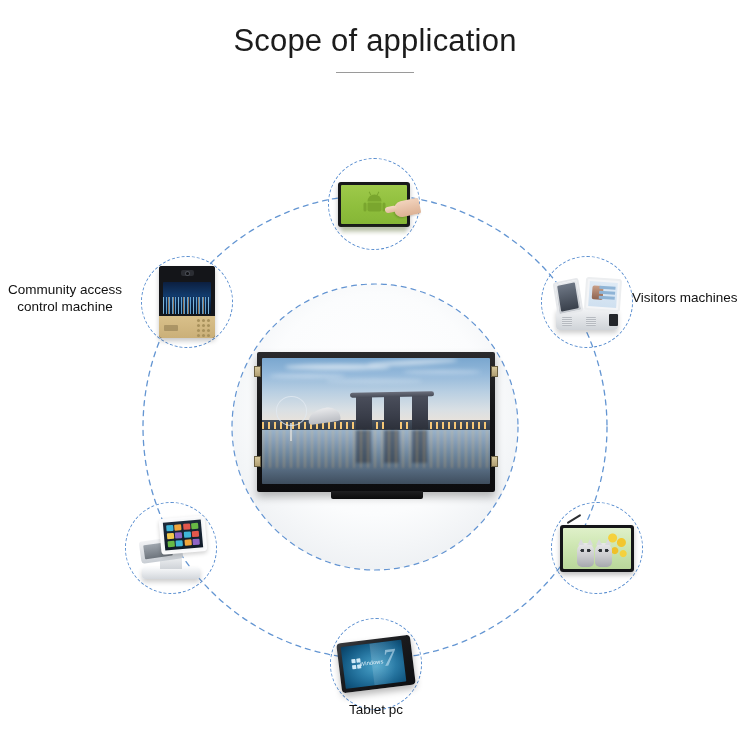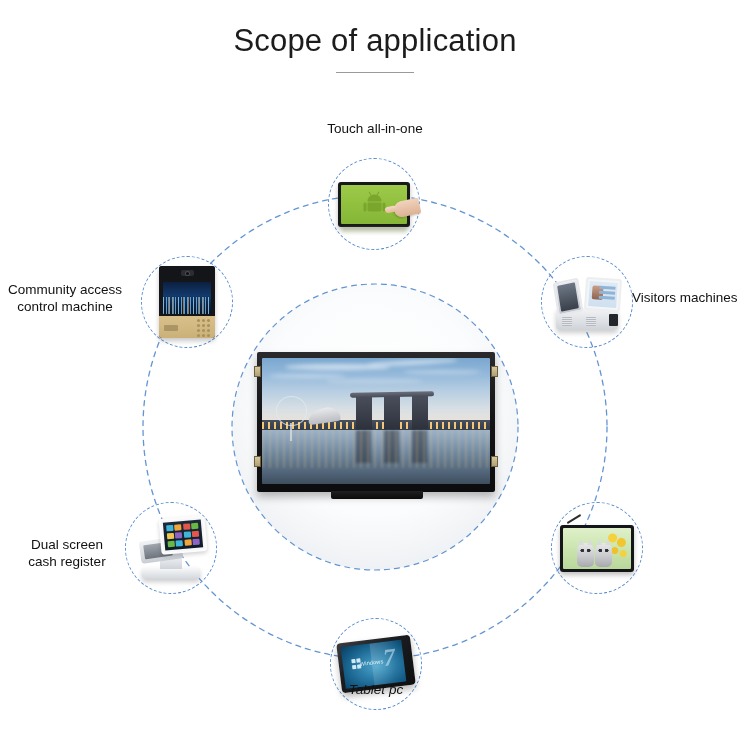--- a/index.html
+++ b/index.html
@@ -91,21 +91,21 @@
     line-height: 17px;
     color: #111;
     text-align: center;
     white-space: pre-line;
   }
   #label-touch     { left: 290px; top: 120px; width: 170px; }
   #label-community { left: -2px;  top: 281px; width: 134px; }
   #label-visitors  { left: 632px; top: 289px; width: 130px; text-align: left;}
   #label-cash      { left: 8px;   top: 536px; width: 118px; }
   #label-ads       { left: 648px; top: 531px; width: 102px; }
-  #label-tablet    { left: 315px; top: 681px; width: 122px; font-style: italic; }
+  #label-tablet    { left: 315px; top: 701px; width: 122px; }
 
   
   .panel-wrap {
     position: absolute;
     left: 257px;
     top: 352px;
     width: 238px;
     height: 146px;
   }
   .panel-body {
@@ -651,21 +651,20 @@
             <span class="droid-body"></span>
             <span class="droid-arm l"></span>
             <span class="droid-arm r"></span>
           </div>
         </div>
         <span class="hand"></span>
         <span class="aio-refl"></span>
       </div>
     </div>
   </div>
-  <div class="label" id="label-touch">Touch all-in-one</div>
 
   <div class="node" id="node-community">
     <div class="thumb">
       <div class="dev access">
         <div class="access-top">
           <span class="cam"></span>
         </div>
         <div class="access-screen"></div>
         <div class="access-bottom">
           <span class="brandmark"></span>
@@ -724,22 +723,20 @@
               <i style="background:#e2574c"></i>
             <i style="background:#67b845"></i>
               <i style="background:#3fb6d8"></i>
               <i style="background:#f0a63c"></i>
               <i style="background:#8e63c4"></i>
           </span>
         </span>
       </div>
     </div>
   </div>
-  <div class="label" id="label-cash">Dual screen
-cash register</div>
 
   <div class="node" id="node-ads">
     <div class="thumb">
       <div class="dev adplayer">
         <div class="ad-screen">
           <span class="ad-flower"></span>
           <span class="kitten k1">
             <span class="kit-eyes"></span>
           </span>
           <span class="kitten k2">

